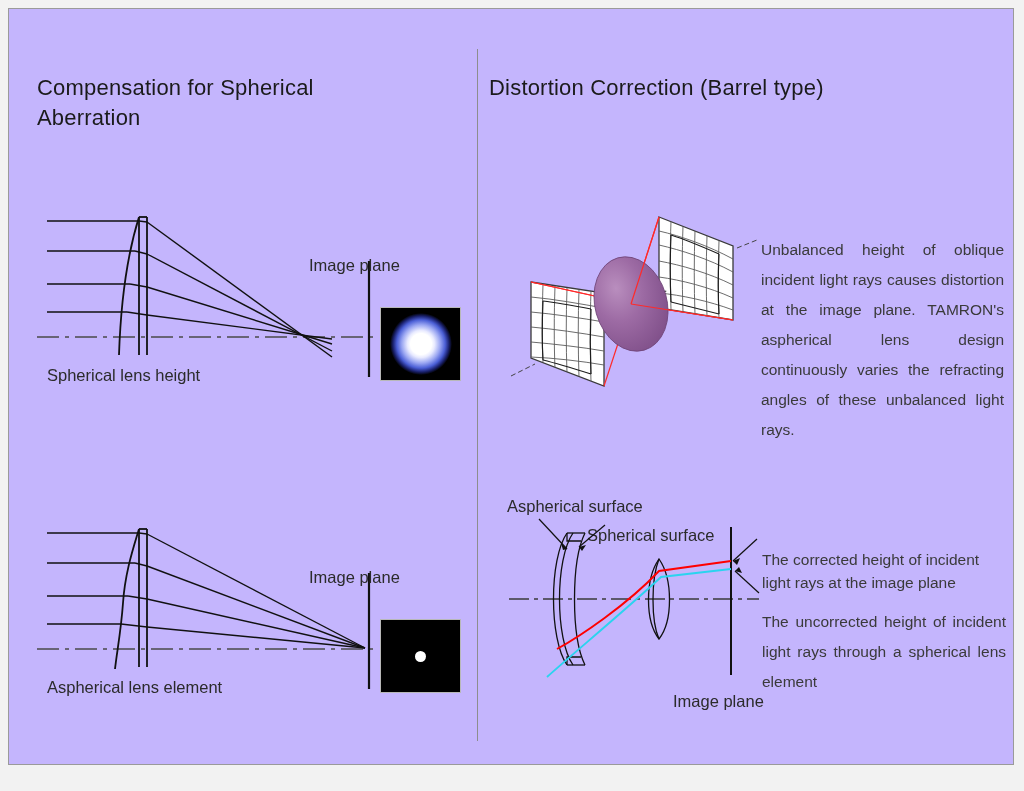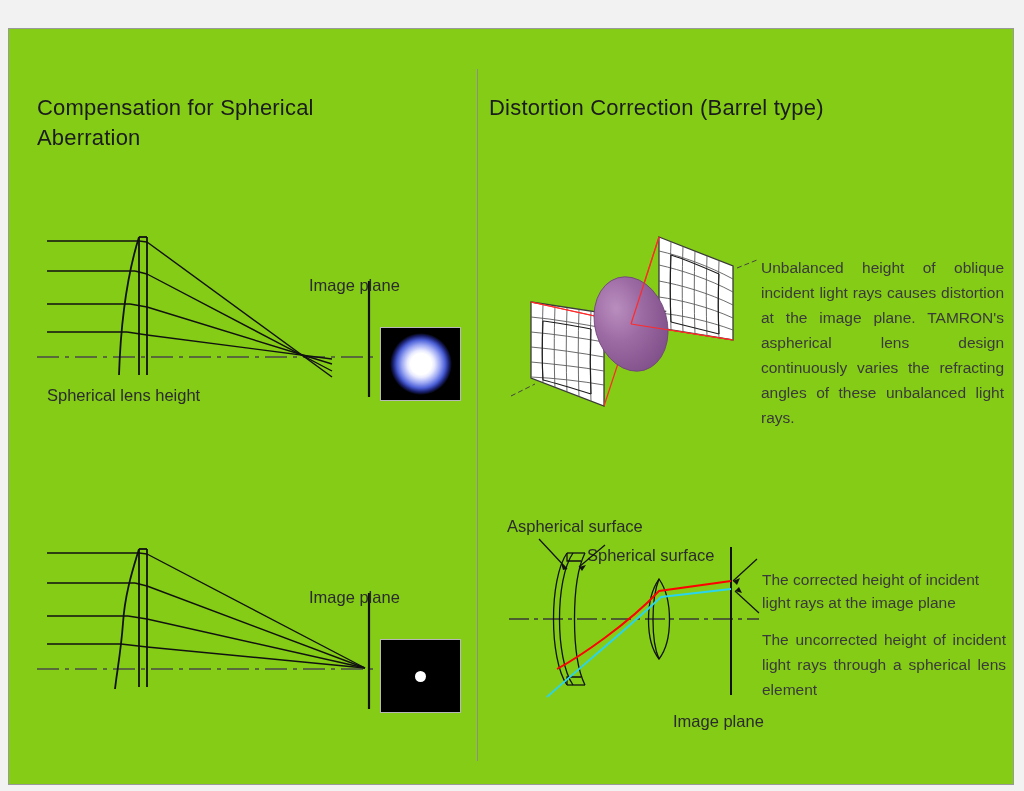--- a/index.html
+++ b/index.html
@@ -18,25 +18,24 @@
     width: 1024px;
     height: 791px;
     background: #f2f2f2;
   }
   #frame {
     position: absolute;
     left: 8px;
     top: 8px;
     width: 1006px;
     height: 757px;
-    background: #84cc16;
+    background: #c4b5fd;
     border: 1px solid #9a9a9a;
     box-sizing: border-box;
     overflow: hidden;
-    margin-top: 20px;
   }
   .divider {
     position: absolute;
     left: 468px;
     top: 40px;
     width: 1px;
     height: 692px;
     background: #8d8d8d;
   }
   .panel-title {
@@ -55,21 +54,21 @@
     position: absolute;
     font-size: 16.5px;
     line-height: 20px;
     color: #2b2b2b;
     white-space: nowrap;
     text-align: right;
   }
   .para {
     position: absolute;
     font-size: 15.5px;
-    line-height: 25px;
+    line-height: 30px;
     color: #3a3a3a;
     text-align: justify;
   }
   .para-left {
     position: absolute;
     font-size: 15.5px;
     line-height: 22.5px;
     color: #3a3a3a;
     text-align: left;
   }
@@ -167,20 +166,21 @@
         <line x1="118" y1="23" x2="336" y2="137" stroke="#111" stroke-width="1.4"></line>
         <line x1="118" y1="55" x2="336" y2="137" stroke="#111" stroke-width="1.4"></line>
         <line x1="118" y1="88" x2="336" y2="137" stroke="#111" stroke-width="1.4"></line>
         <line x1="118" y1="116" x2="336" y2="137" stroke="#111" stroke-width="1.4"></line>
         <line x1="340" y1="62" x2="340" y2="178" stroke="#111" stroke-width="2.2"></line>
       </svg>
     </div>
 
     <div class="cap" style="left:300px; top:558px;">Image plane</div>
 
+    <div class="cap" style="left:38px; top:668px;">Aspherical lens element</div>
 
     <div class="spot" style="left:371px; top:610px; width:81px; height:74px;">
       <div class="spot-dot"></div>
     </div>
 
     <div class="panel-title" id="title-right">Distortion Correction (Barrel type)</div>
 
     <div class="fig" id="fig-distortion" style="left:500px; top:195px;">
       <svg width="250" height="195" viewBox="0 0 250 195">
         <defs>

